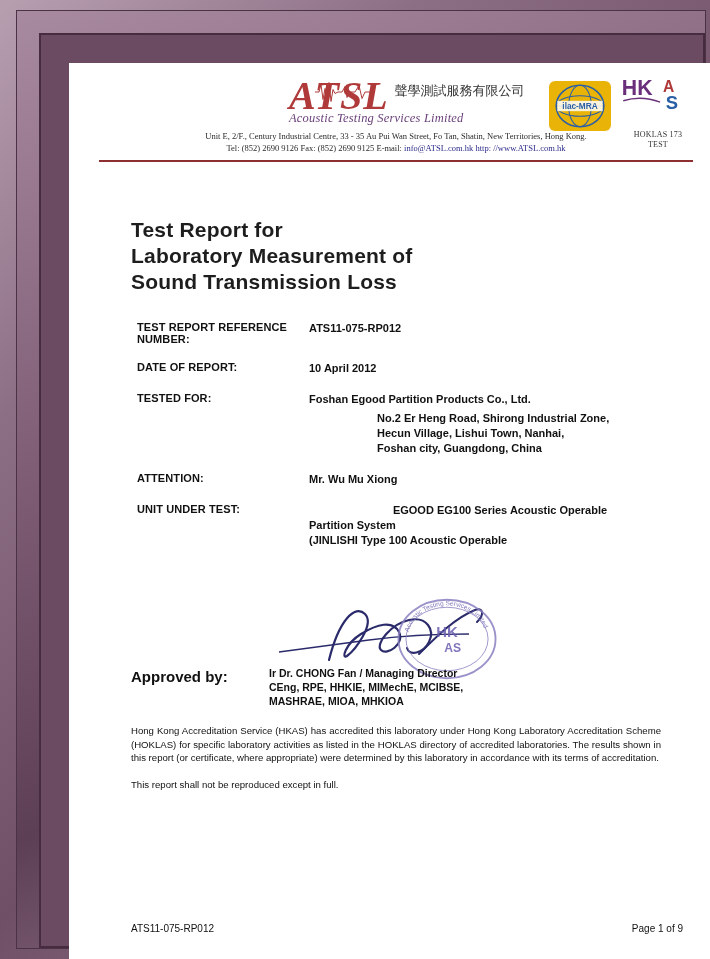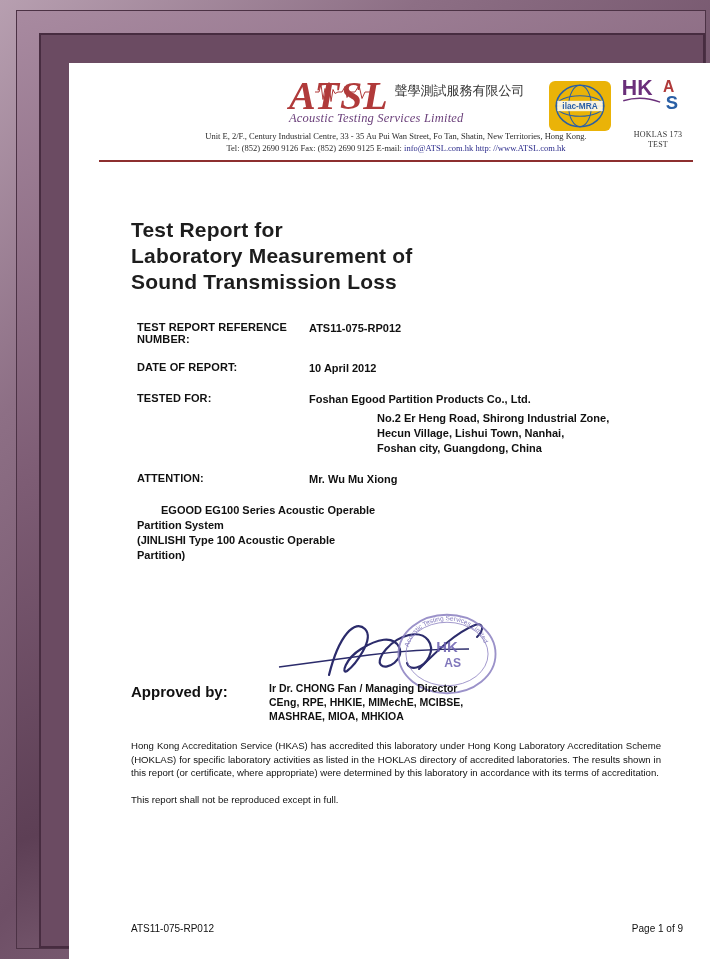--- a/index.html
+++ b/index.html
@@ -323,27 +323,27 @@
           <div class="sub-value" style="white-space: pre-line;">No.2 Er Heng Road, Shirong Industrial Zone,
 Hecun Village, Lishui Town, Nanhai,
 Foshan city, Guangdong, China</div>
 
           <div class="field-row">
             <div class="field-label">ATTENTION:</div>
             <div class="field-value">Mr. Wu Mu Xiong</div>
           </div>
 
           <div class="field-row gap-lg">
+            <div class="field-label">UNIT UNDER TEST:</div>
             <div class="field-value">
-              <div style="display:flex;justify-content:flex-start;padding-left:24px;">
+              <div style="display:flex;justify-content:center;padding-left:24px;">
                 <span>EGOOD EG100 Series Acoustic Operable</span>
               </div>
               <div>Partition System</div>
               <div>(JINLISHI Type 100 Acoustic Operable</div>
-              <div>Partition)</div>
             </div>
           </div>
 
 
 
         </div>
 
         <div class="sig-area">
 
           <svg class="sig-scribble" viewBox="0 0 240 90">

